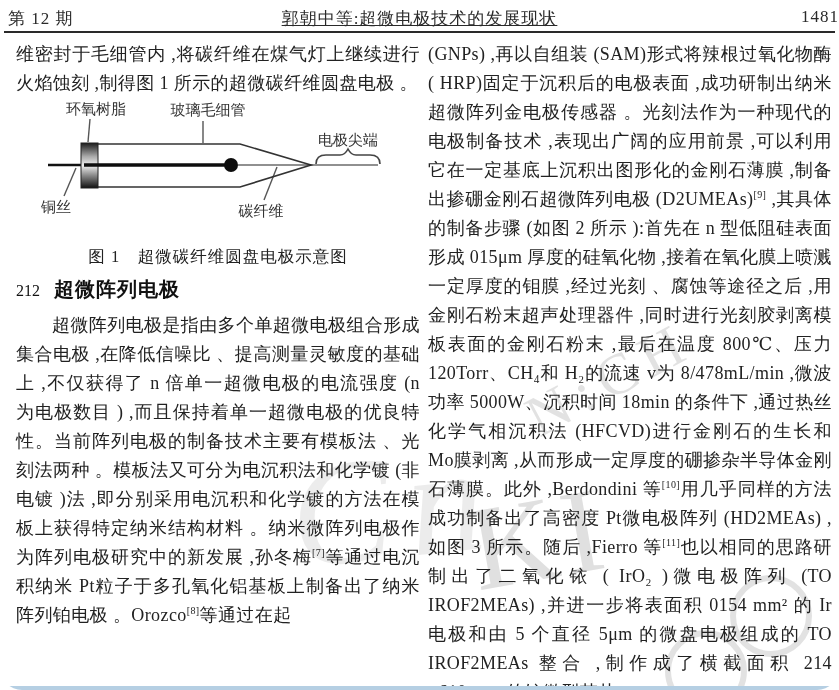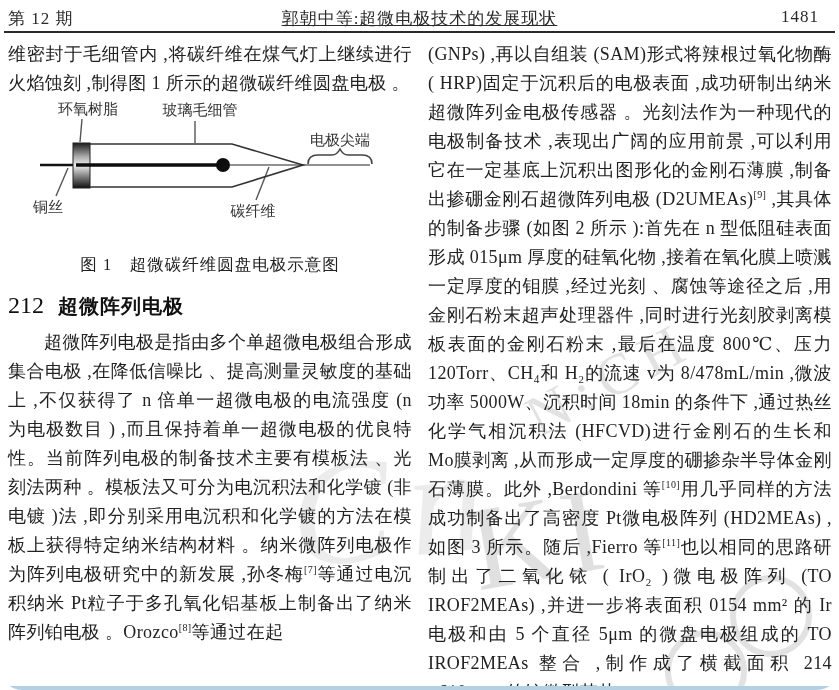--- a/index.html
+++ b/index.html
@@ -9,40 +9,40 @@
     background:#fff;
     overflow:hidden;
     font-family:"Liberation Serif","DejaVu Serif",serif;
     color:#1e1e1e;
     border-radius:22px;
   }
   
   .hdr{position:absolute;top:7px;font-size:17px;letter-spacing:1px;color:#2a2a2a;}
   .hdr-issue{left:8px;}
   .hdr-title{left:0;right:0;text-align:center;text-decoration:underline;}
-  .hdr-page{right:20px;}
+  .hdr-page{right:0;}
   .hdr-rule{position:absolute;left:4px;right:4px;top:31px;height:2px;background:#2a2a2a;}
   
   .col{position:absolute;top:40px;width:404px;}
-  .col-left{left:8px;}
+  .col-left{left:16px;}
   .col-right{left:428px;}
   .para{
     font-size:18px;line-height:29px;letter-spacing:0.4px;
     text-align:justify;text-justify:inter-ideograph;color:#222;
     margin:0;
   }
   .indent{text-indent:2em;}
   sup{font-size:10px;vertical-align:super;line-height:0;}
   
   .figure-box{position:relative;width:400px;height:140px;margin:0 0 0 2px;text-align:right;}
-  .caption-cn{font-size:16.5px;text-align:center;line-height:29px;letter-spacing:1px;color:#222;margin:12px;}
+  .caption-cn{font-size:16.5px;text-align:center;line-height:29px;letter-spacing:1px;color:#222;margin:4px;}
   .caption-en{font-size:15.5px;text-align:center;line-height:28px;color:#222;margin:0;word-spacing:3px;}
   
   .sec-head{margin:4px 0 6px 0;line-height:28px;color:#111;}
-  .sec-num{font-size:24px;font-family:"Liberation Serif",serif;margin-right:14px;}
+  .sec-num{font-size:16px;font-family:"Liberation Serif",serif;margin-right:14px;}
   .sec-title{font-size:20px;font-weight:bold;font-family:Liberation Sans, sans-serif;letter-spacing:1px;}
   
   .wm{position:absolute;color:#9a9a9a;pointer-events:none;font-family:"Liberation Serif",serif;}
   .wm-diag{left:520px;top:345px;font-size:58px;opacity:0.28;transform:rotate(-28deg);letter-spacing:10px;}
   .wm-big{left:290px;top:420px;font-size:150px;opacity:0.18;letter-spacing:18px;transform:rotate(-6deg);font-style:italic;}
   .wm-blob{left:470px;top:470px;font-size:120px;opacity:0.30;letter-spacing:6px;transform:rotate(-10deg);}
   .wm-circle{position:absolute;border:6px solid rgba(150,150,150,0.28);border-radius:50%;}
   .wm-c1{left:730px;top:575px;width:70px;height:70px;}
   .wm-c2{left:665px;top:630px;width:70px;height:70px;}
   

